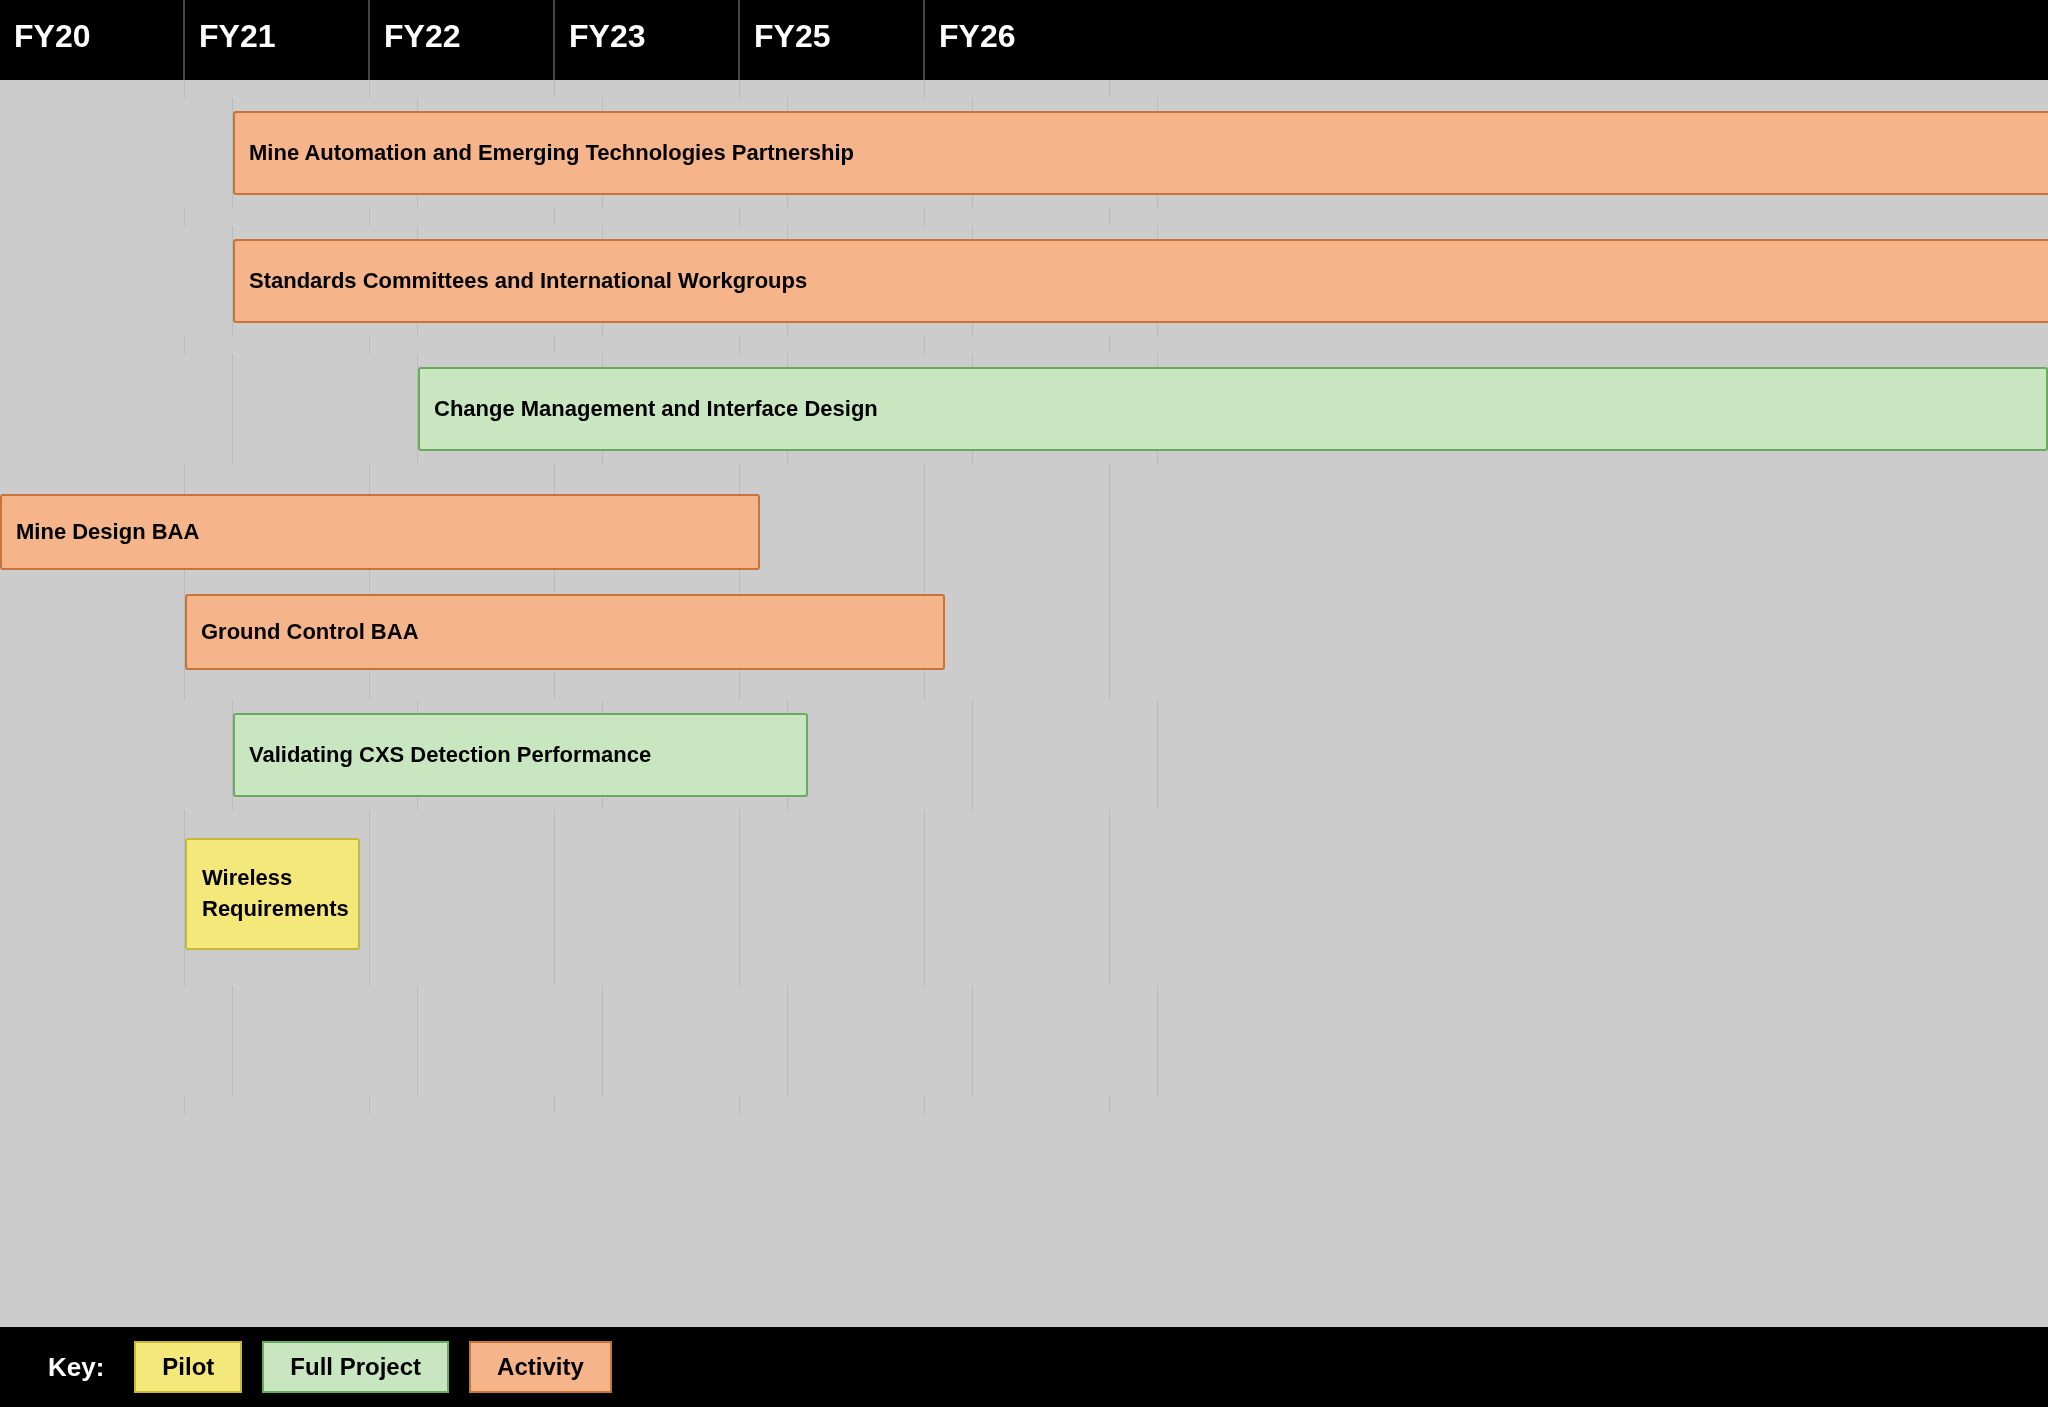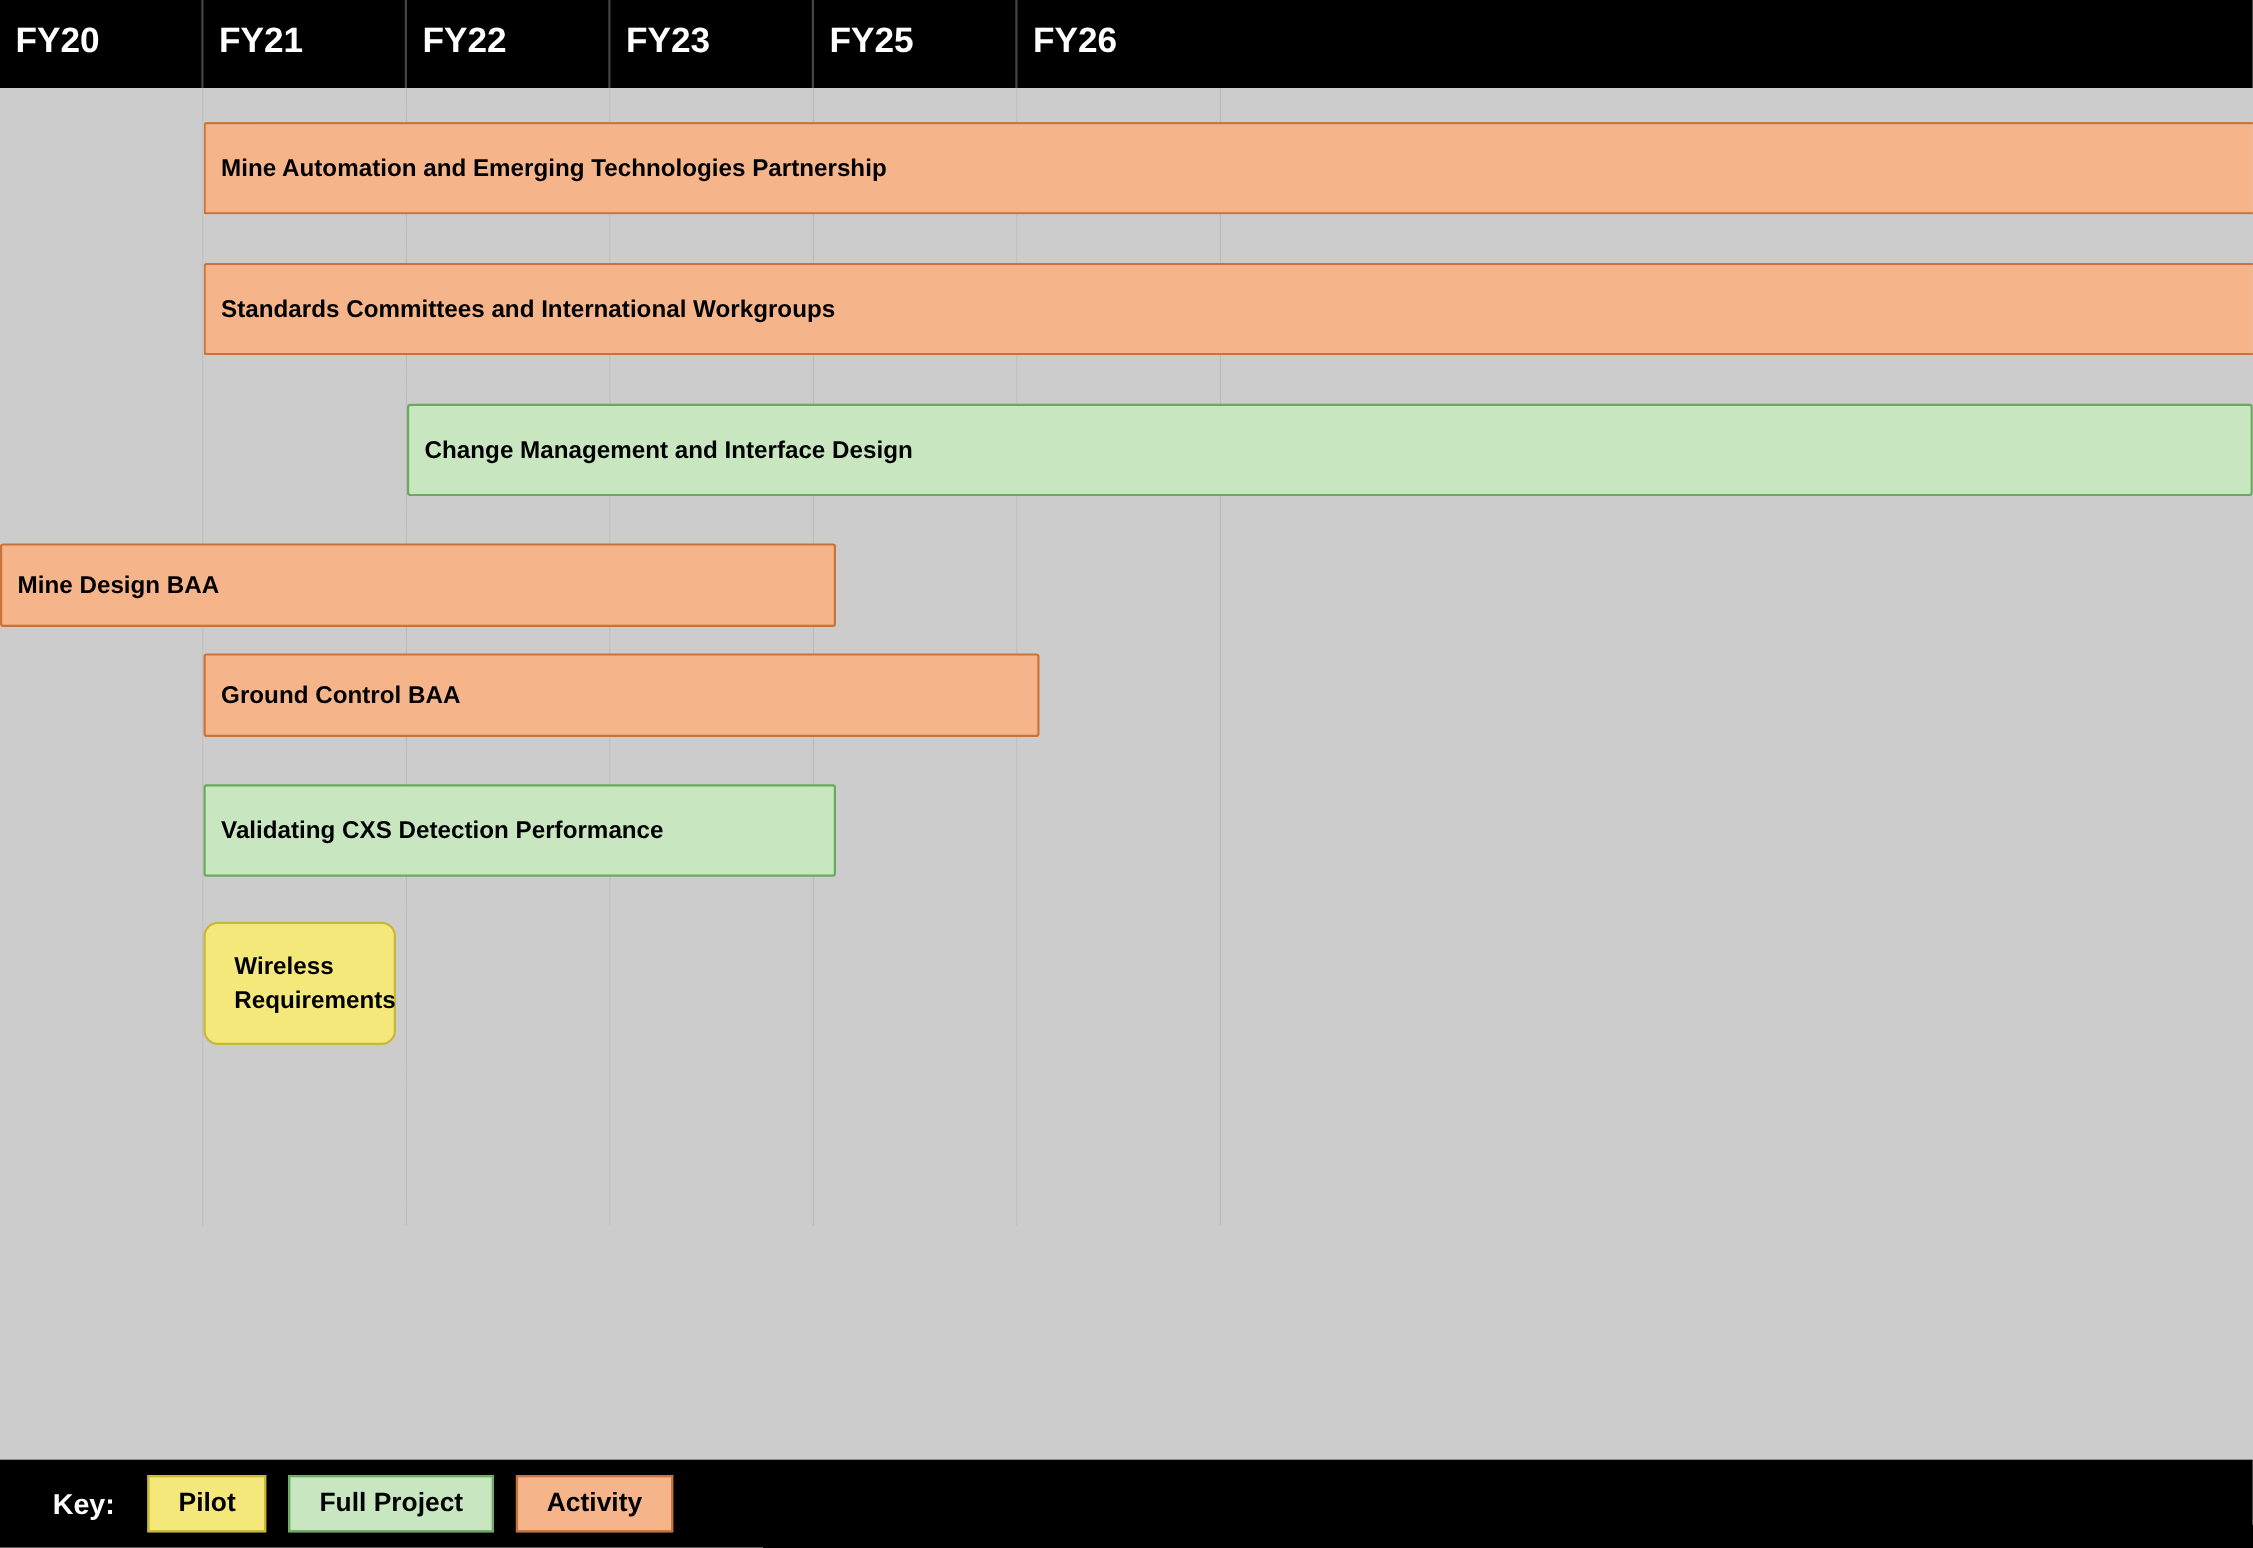--- a/index.html
+++ b/index.html
@@ -144,21 +144,21 @@
       background: #c8e6c0;
       border-color: #6aaa5e;
       color: #000;
     }
     .key-activity {
       background: #f5b48a;
       border-color: #c8733a;
       color: #000;
     }
     .row-h100 { height: 100px; }
-    .row-h110 { height: 110px; }
+    .row-h110 { height: 110px; margin-left: 48px; }
     .row-h140 { height: 140px; }
   </style>
 </head>
 <body>
 
 <div class="gantt-wrapper">
 
   <div class="header-row">
     <div class="header-cell">FY20</div>
     <div class="header-cell">FY21</div>
@@ -324,21 +324,21 @@
 
     <div class="bar-row row-h140">
       <div class="gantt-cell"></div>
         <div class="gantt-cell"></div>
         <div class="gantt-cell"></div>
       <div class="gantt-cell"></div>
         <div class="gantt-cell"></div>
         <div class="gantt-cell"></div>
       <div class="gantt-cell"></div>
       <div class="bar-container" style="left: 185px; width: 175px; align-items: flex-start; padding-top: 10px;">
-        <div class="bar bar-yellow" style="height: 86%; width: 100%; border-radius: 13px; white-space: normal; line-height: 1.4; padding: 10px 26px;">
+        <div class="bar bar-yellow" style="height: 86%; width: 100%; border-radius: 3px; white-space: normal; line-height: 1.4; padding: 10px 15px;">
           <span>Wireless<br>Requirements</span>
         </div>
       </div>
     </div>
 
     <div class="spacer-row">
       <div class="gantt-cell"></div>
         <div class="gantt-cell"></div>
         <div class="gantt-cell"></div>
       <div class="gantt-cell"></div>

